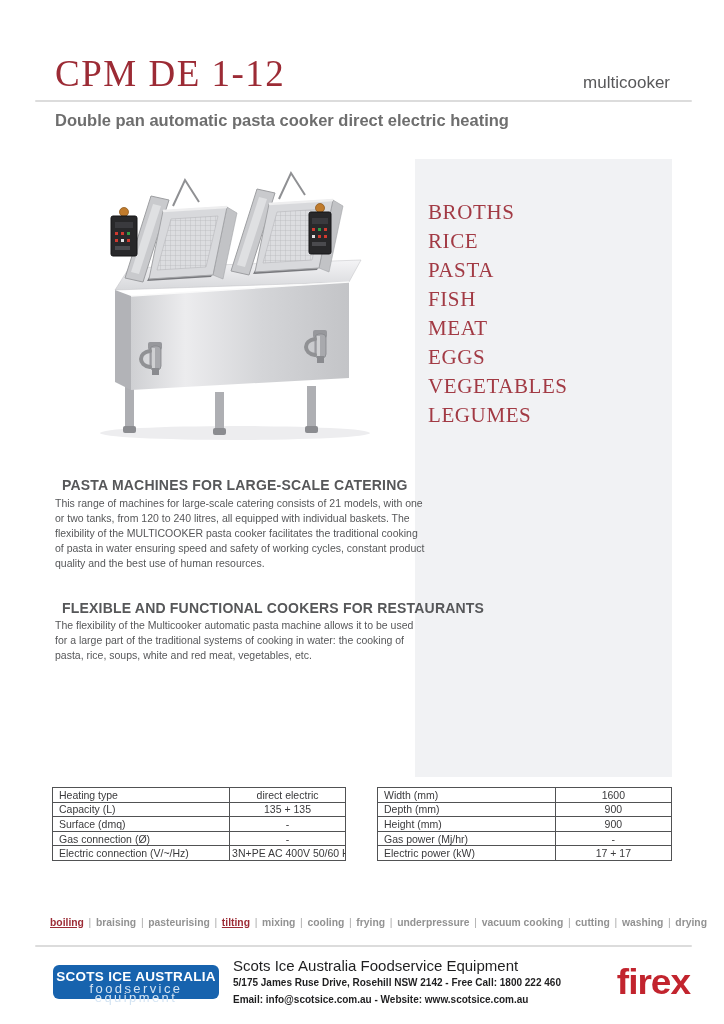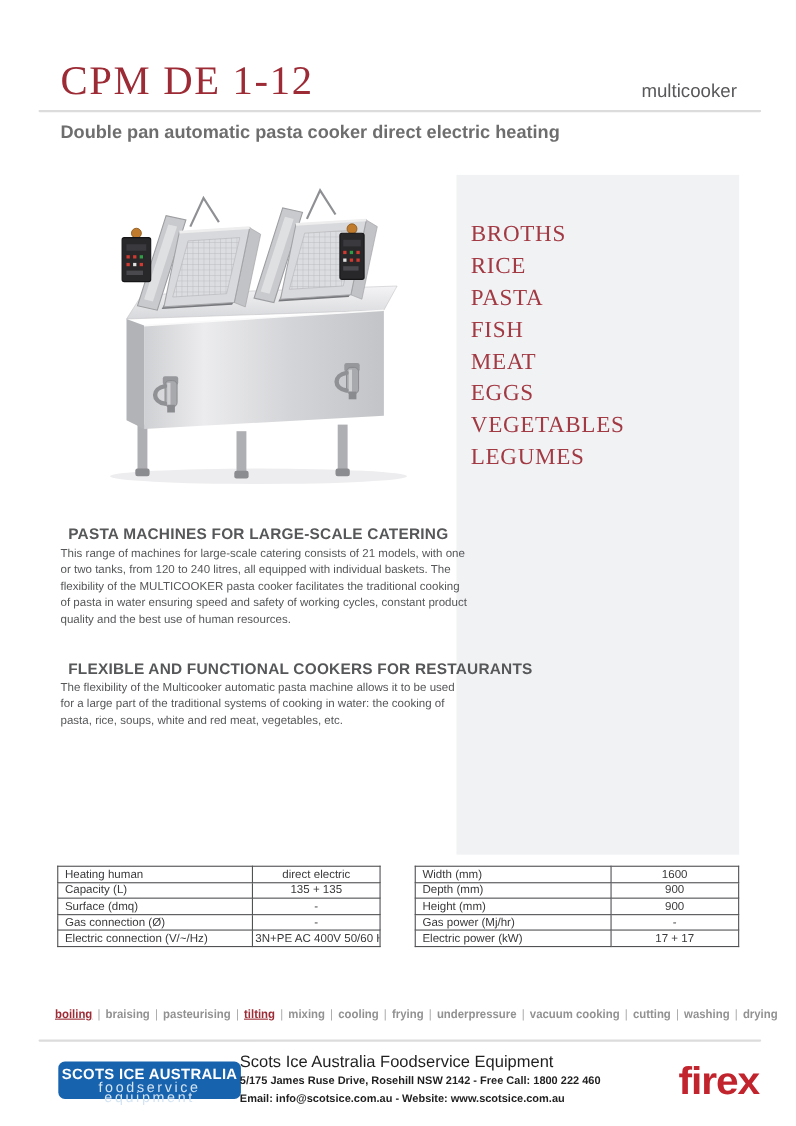--- a/index.html
+++ b/index.html
@@ -48,21 +48,21 @@
   .kw{font-size:11px;font-weight:700;color:#929292;}
   .kw.hl{color:var(--accent_red,#9c2b35);text-decoration:underline;}
   .kw-sep{font-size:11px;color:#a9a9a9;margin:0 5px;font-weight:400;}
 
   
   .scots-logo{position:absolute;left:53px;top:965px;width:166px;height:34px;
               background:var(--brand_blue,#1763ae);border-radius:6px;text-align:center;}
   .scots-logo .l1{font-size:13.5px;font-weight:700;color:#ffffff;letter-spacing:0.3px;
                   margin-top:4px;line-height:15px;}
   .scots-logo .l2{font-size:13px;color:#d4e4f3;letter-spacing:2.4px;line-height:9px;}
-  .footer-text{position:absolute;left:218px;top:956px;color:#1f1f20;}
+  .footer-text{position:absolute;left:233px;top:956px;color:#1f1f20;}
   .footer-text .name{font-size:15px;line-height:19px;}
   .footer-text .addr,.footer-text .contact{font-size:10px;font-weight:700;line-height:16.5px;}
   .firex{position:absolute;right:34px;top:962px;font-size:37px;font-weight:700;
          letter-spacing:-1px;color:var(--firex_red,#c2242e);transform:scaleY(0.95);}
 </style>
 </head>
 <body>
 
 <div class="page">
 
@@ -184,21 +184,21 @@
   </div>
 
   <div class="sec-heading sec1-h">PASTA MACHINES FOR LARGE-SCALE CATERING</div>
   <div class="sec-body sec1-b">This range of machines for large-scale catering consists of 21 models, with one or two tanks, from 120 to 240 litres, all equipped with individual baskets. The flexibility of the MULTICOOKER pasta cooker facilitates the traditional cooking of pasta in water ensuring speed and safety of working cycles, constant product quality and the best use of human resources.</div>
   <div class="sec-heading sec2-h">FLEXIBLE AND FUNCTIONAL COOKERS FOR RESTAURANTS</div>
   <div class="sec-body sec2-b">The flexibility of the Multicooker automatic pasta machine allows it to be used for a large part of the traditional systems of cooking in water: the cooking of pasta, rice, soups, white and red meat, vegetables, etc.</div>
 
   <table class="spec spec-left">
     <tbody>
       <tr>
-          <td class="lbl">Heating human</td>
+          <td class="lbl">Heating type</td>
           <td class="val">direct electric</td>
         </tr>
       <tr>
           <td class="lbl">Capacity (L)</td>
           <td class="val">135 + 135</td>
         </tr>
       <tr>
           <td class="lbl">Surface (dmq)</td>
           <td class="val">-</td>
         </tr>

